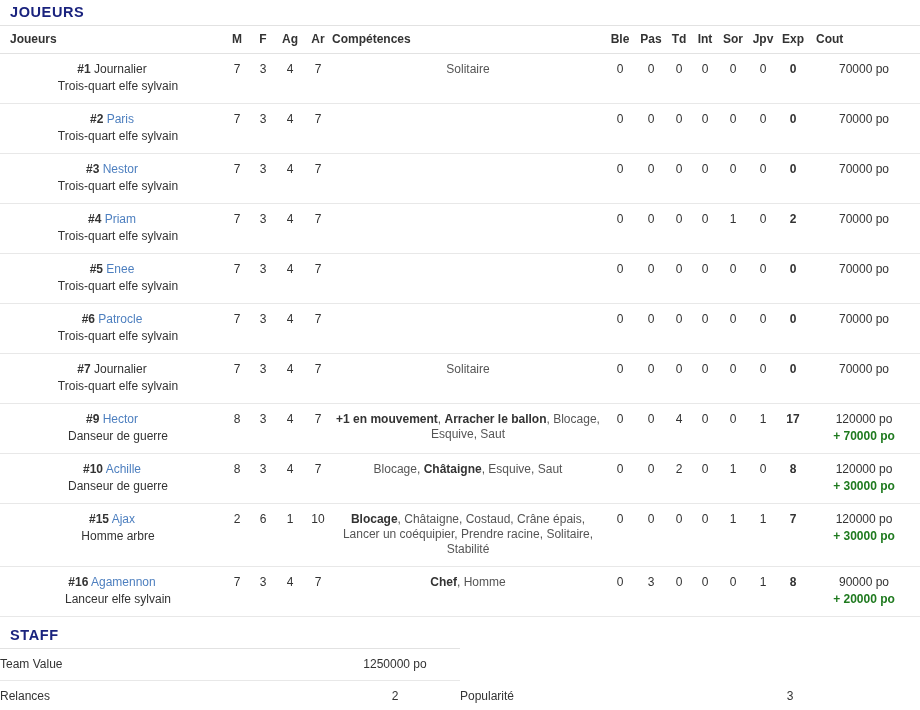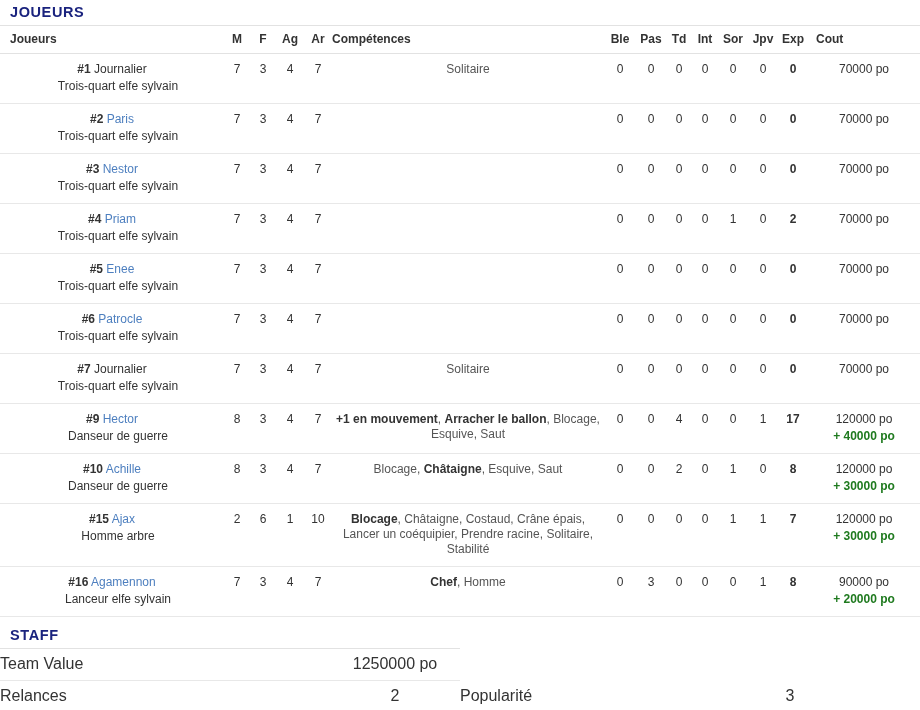--- a/index.html
+++ b/index.html
@@ -117,21 +117,21 @@
     white-space: nowrap;
   }
 
   
   table.staff {
     width: 920px;
     border-collapse: collapse;
     table-layout: fixed;
   }
   table.staff td {
-    font-size: 16px;
+    font-size: 12px;
     color: #333333;
     padding: 8px 0 9px 0;
     border-bottom: 1px solid #e8e8e8;
     vertical-align: middle;
     line-height: 14px;
   }
   td.st-label-a { text-align: left; padding-left: 10px; width: 330px; }
   td.st-val-a   { text-align: center; width: 130px; }
   td.st-label-b { text-align: left; padding-left: 6px; width: 200px; }
   td.st-val-b   { text-align: center; width: 260px; }
@@ -317,21 +317,21 @@
           <td class="skill-col"><span class="skill-b">+1 en mouvement</span><span class="skill-n">, </span><span class="skill-b">Arracher le ballon</span><span class="skill-n">, </span><span class="skill-n">Blocage</span><span class="skill-n">, </span><span class="skill-n">Esquive</span><span class="skill-n">, </span><span class="skill-n">Saut</span></td>
           <td>0</td>
           <td>0</td>
           <td>4</td>
           <td>0</td>
           <td>0</td>
           <td>1</td>
           <td class="exp-val">17</td>
           <td class="cost-col">
             <span class="cost-main">120000 po</span>
-            <span class="cost-bonus">+ 40000 po</span>
+            <span class="cost-bonus">+ 70000 po</span>
           </td>
         </tr>
         <tr>
           <td class="name-col"><span class="pnum">#10</span> <span class="pname-link">Achille</span><span class="prole">Danseur de guerre</span></td>
           <td>8</td>
           <td>3</td>
           <td>4</td>
           <td>7</td>
           <td class="skill-col"><span class="skill-n">Blocage</span><span class="skill-n">, </span><span class="skill-b">Châtaigne</span><span class="skill-n">, </span><span class="skill-n">Esquive</span><span class="skill-n">, </span><span class="skill-n">Saut</span></td>
           <td>0</td>

